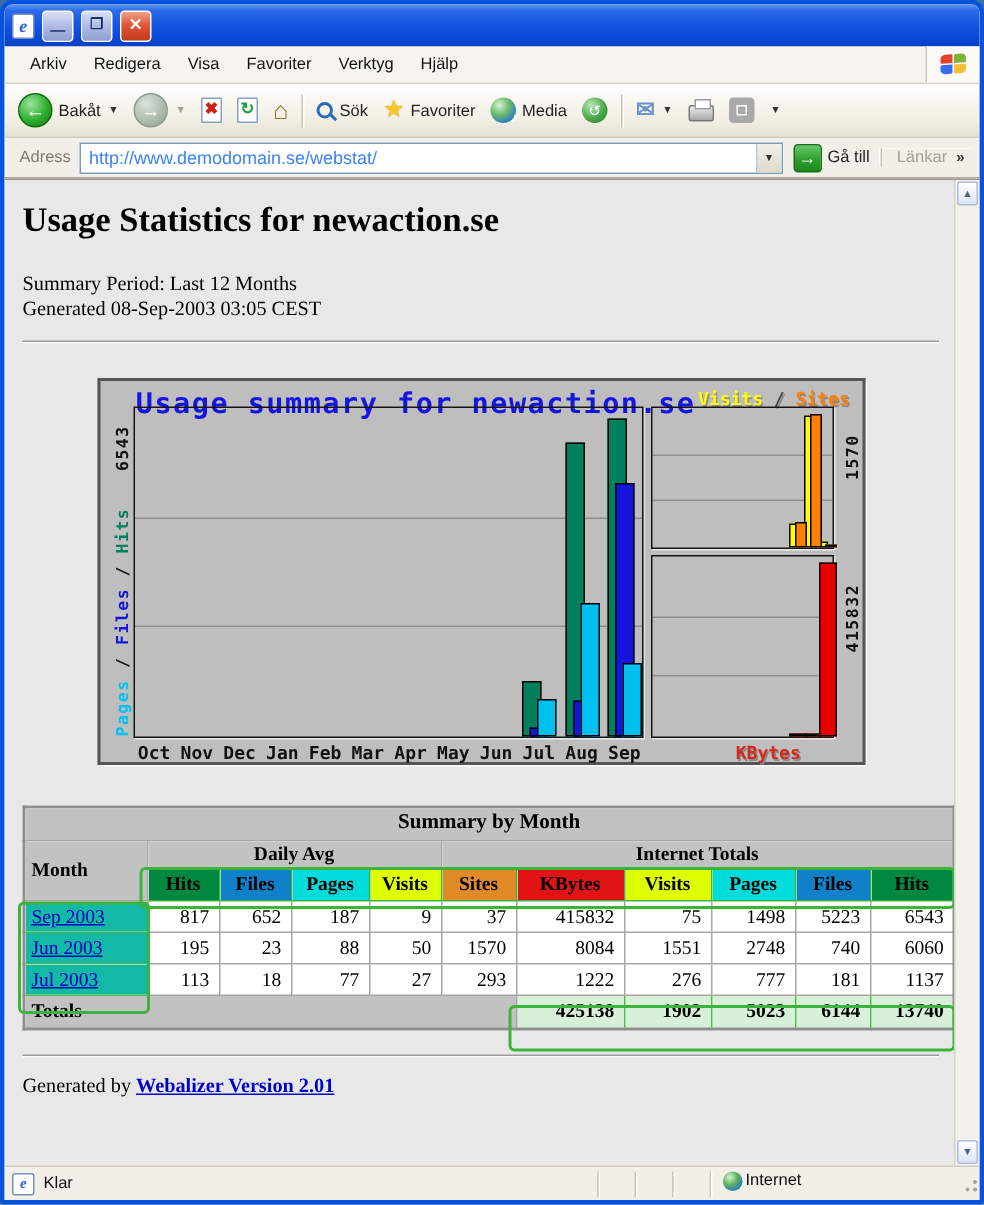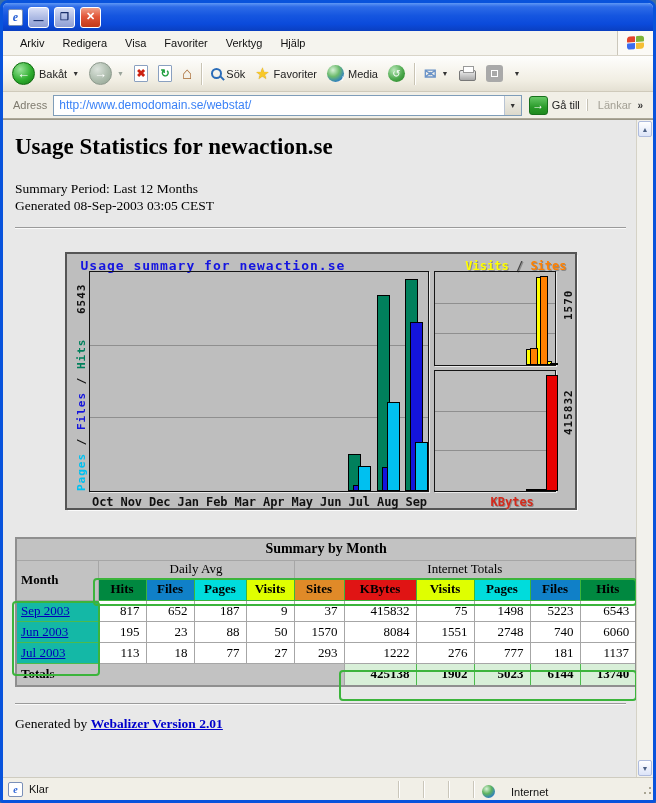--- a/index.html
+++ b/index.html
@@ -101,21 +101,21 @@
 
   
   .h1 { font-size:23px; font-weight:bold; margin:5px 0 20px; }
   .meta { font-size:13.5px; font-weight:normal; line-height:17px; }
   .rule { border:none; border-top:1px solid #9A9A9A; border-bottom:1px solid #FAFAFA; margin:13px 0 0; }
 
   
   .chart { width:512px; height:258px; margin:23px auto 0; position:relative; background:#BEBEBE;
     border:2px solid #555; box-shadow:2px 2px 0 -1px #FBFBFB;
     font-family:"DejaVu Sans Mono",monospace; font-weight:bold; }
-  .chart-title { position:absolute; top:4px; left:14px; font-size:13px; color:#1515E0; letter-spacing:1px; }
+  .chart-title { position:absolute; top:4px; left:24px; font-size:19px; color:#1515E0; letter-spacing:1px; }
   .legend { position:absolute; top:5px; right:8px; font-size:12px; color:#444; text-shadow:1px 1px 0 #8B8B8B; }
   .gpanel { position:absolute; border:1px solid #151515; box-shadow:1px 1px 0 #E8E8E8;
     background-image:linear-gradient(#8F8F8F,#8F8F8F),linear-gradient(#8F8F8F,#8F8F8F);
     background-size:100% 1px; background-position:0 33.3%,0 66.6%; background-repeat:no-repeat; }
   #panel-main   { left:22px;  top:17px;  width:340px; height:221px; }
   #panel-visits { left:367px; top:17px;  width:122px; height:95px; }
   #panel-kbytes { left:367px; top:116px; width:122px; height:122px; }
   .bar { position:absolute; bottom:0; border:1px solid #000; }
   .vlabel { position:absolute; transform:rotate(-90deg); transform-origin:left top;
     font-size:11px; color:#111; white-space:nowrap; letter-spacing:1px; }
@@ -123,21 +123,21 @@
   .x-labels span { flex:1; text-align:center; }
   .kb-label { position:absolute; top:241px; left:424px; font-size:12px; color:#D42A1C; text-shadow:1px 1px 0 #8B8B8B; }
 
   
   .table-wrap { position:relative; width:622px; margin:27px 0 0 0; }
   table.sum { border-collapse:collapse; table-layout:fixed; width:620px;
     border:2px solid #8F8F8F; font-family:"Liberation Serif",serif; font-size:13px; background:#FFF; }
   table.sum td, table.sum th { border:1px solid #A6A6A6; overflow:hidden; white-space:nowrap; }
   .gray { background:#C2C2C2; }
   .t-title { text-align:center; font-weight:bold; font-size:14px; height:22px; }
-  .t-group { text-align:center; font-weight:normal; height:18px; }
+  .t-group { text-align:center; font-weight:bold; height:18px; }
   .t-month { text-align:left; font-weight:bold; padding-left:4px; }
   .chdr { text-align:center; font-weight:bold; height:22px; border:1px solid #3CB43C !important; }
   .num { text-align:right; padding:2px 6px; height:21px; }
   .mcell { background:#14b8a6; border:1px solid #4CBB4C !important; padding-left:4px; height:21px; }
   .mcell a { color:#0000BB; }
   .tot-label { font-weight:bold; padding-left:4px; height:23px; }
   .tot-hl { background:#D8EFD8 !important; border:1px solid #4CBB4C !important; font-weight:bold;
     text-align:right; padding:2px 6px; }
   .ann { position:absolute; border:2px solid #3CB43C; border-radius:4px; pointer-events:none; }
   #ann-header { top:41px; left:78px; width:544px; height:28px; }
@@ -146,21 +146,21 @@
 
   .footer { font-size:13.5px; margin:11px 0 0 0; }
   .footer a { color:#0000CC; font-weight:bold; }
 
   
   .statusbar { height:23px; flex:0 0 23px; background:#F1EFE7; border-top:1px solid #CFCCC0;
     display:flex; align-items:center; font-size:11px; color:#111; }
   .st-left { flex:1; display:flex; align-items:center; gap:6px; padding-left:5px; }
   .st-pane { height:17px; border-left:1px solid #CAC6BA; box-shadow:inset 1px 0 0 #FFF; }
   .st-pane.small { width:25px; }
-  .st-pane.zone { width:165px; display:flex; align-items:flex-end; gap:16px; padding-left:8px; }
+  .st-pane.zone { width:165px; display:flex; align-items:flex-start; gap:2px; padding-left:8px; }
   .mini-globe { width:13px; height:13px; border-radius:50%;
     background:radial-gradient(circle at 35% 30%, #D8F2D8, #5FB35F 40%, #2E7FBF 75%, #1A5A9A); }
   .grip { width:13px; height:13px; margin-left:2px;
     background:
       radial-gradient(circle at 10px 10px,#A9A593 1.2px,transparent 1.5px),
       radial-gradient(circle at 10px 5px,#A9A593 1.2px,transparent 1.5px),
       radial-gradient(circle at 5px 10px,#A9A593 1.2px,transparent 1.5px); }
 </style>
 </head>
 <body>

